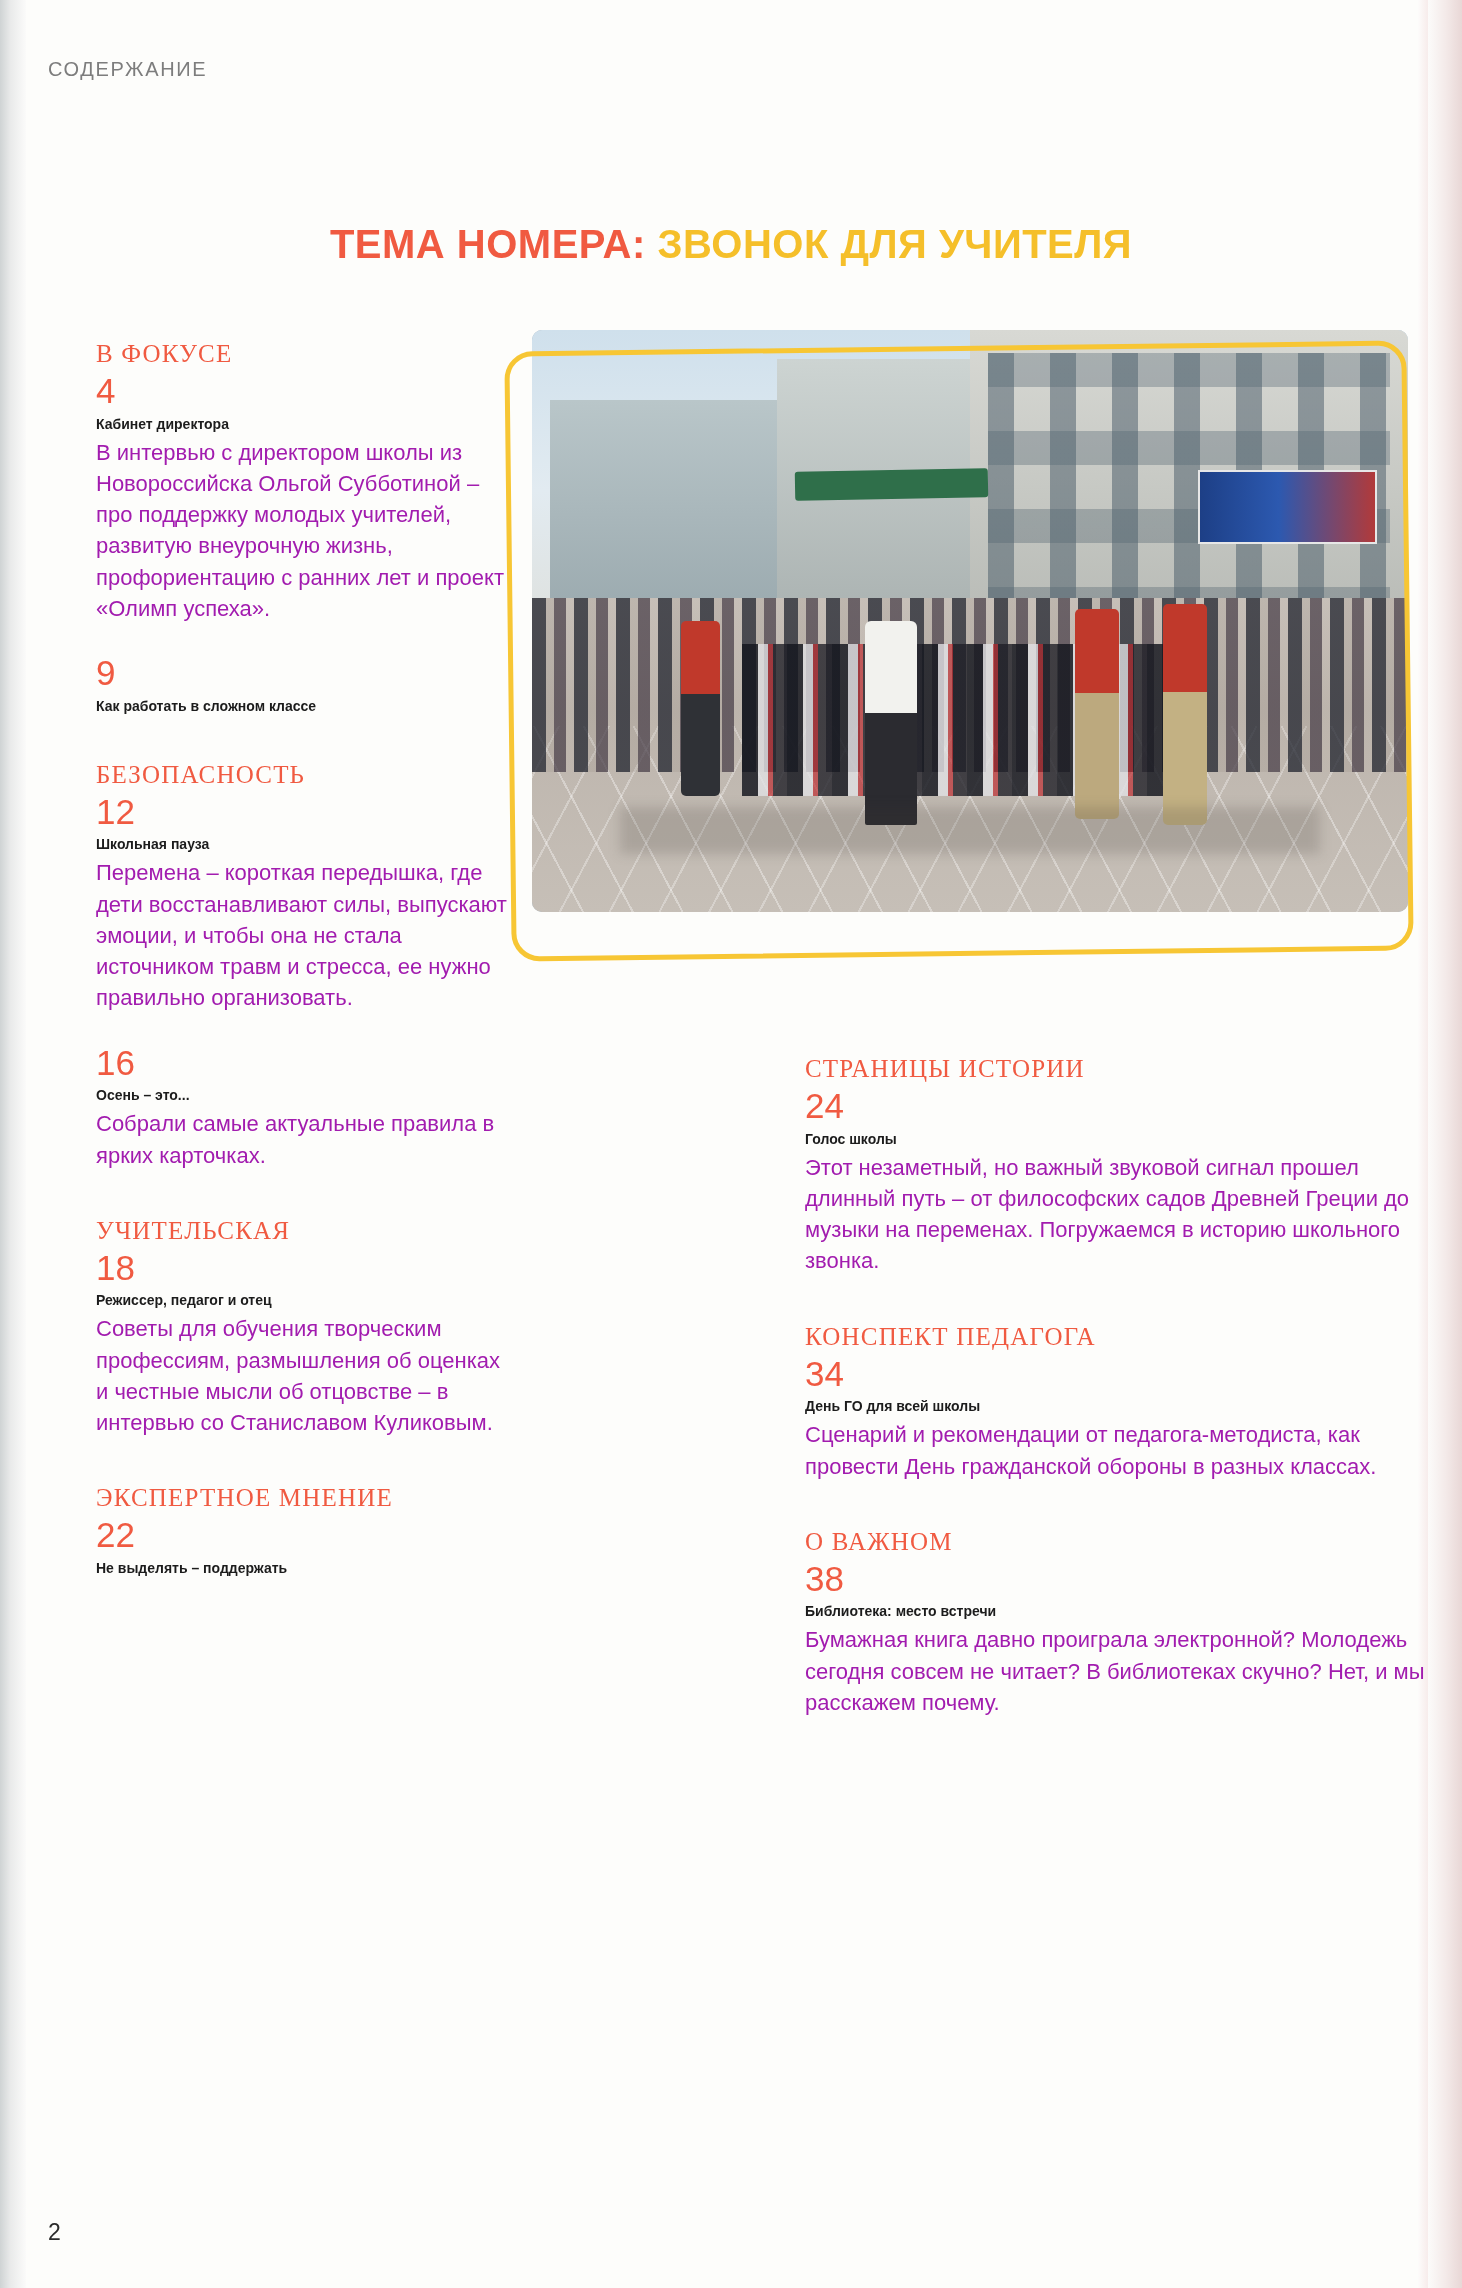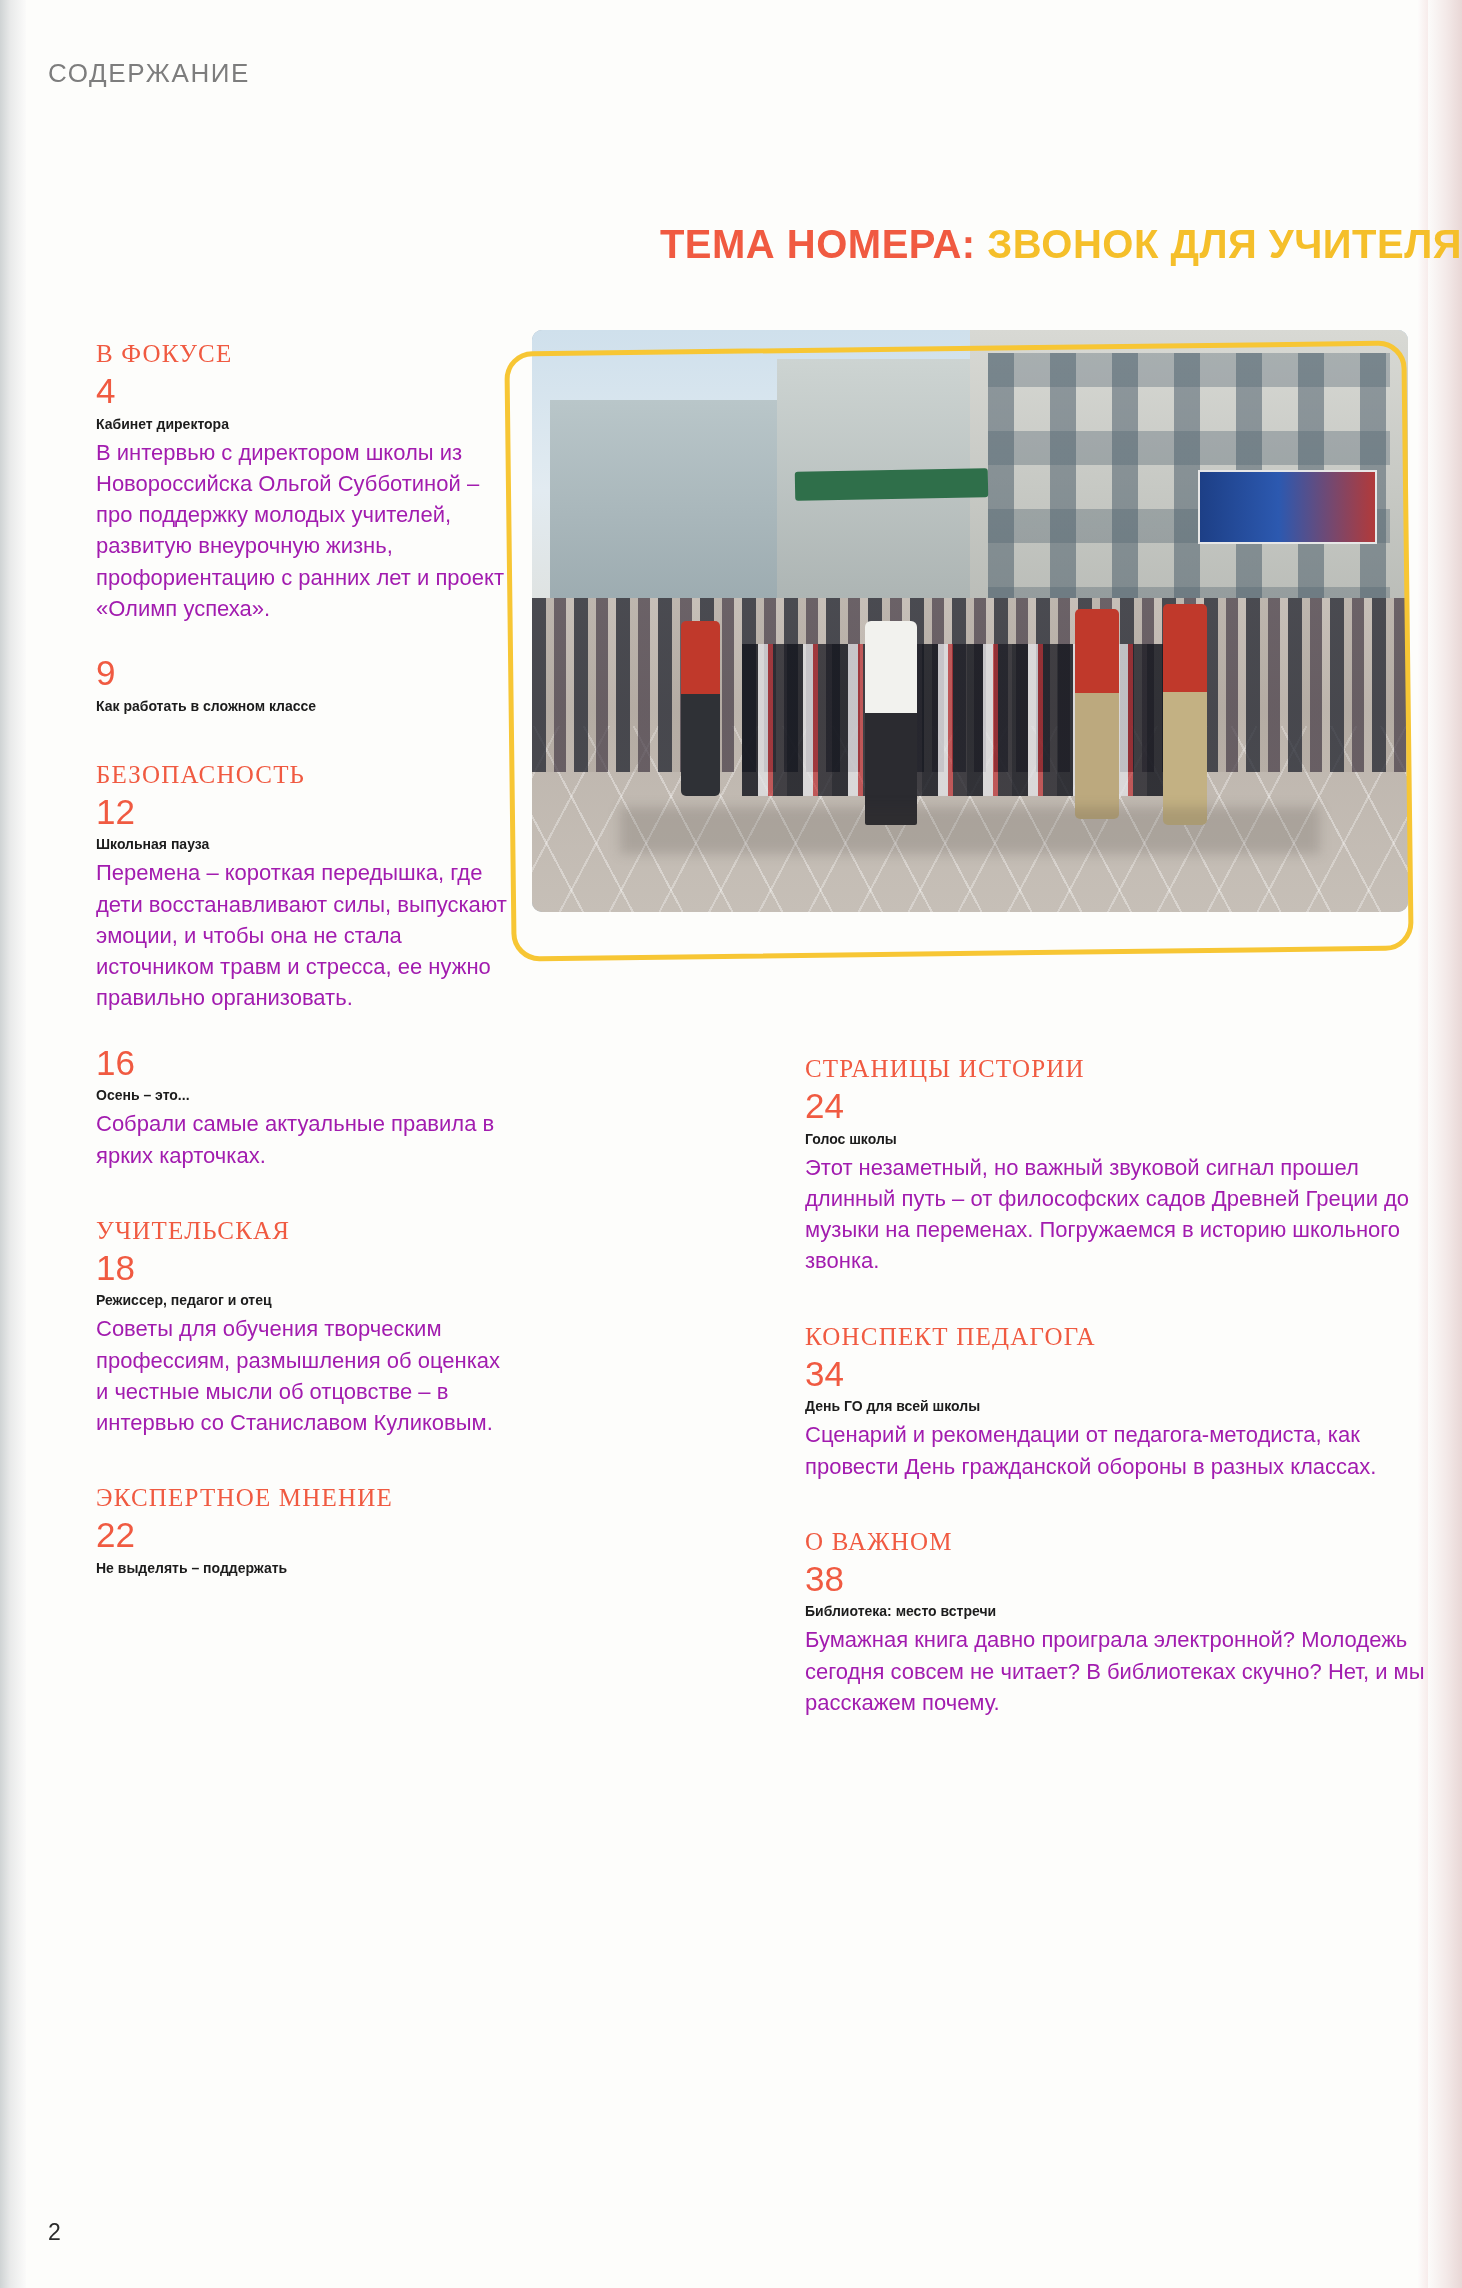--- a/index.html
+++ b/index.html
@@ -36,32 +36,32 @@
     position: absolute;
     right: 34px; top: 0; bottom: 0;
     width: 10px;
     background: linear-gradient(to left, #f7eceb 0%, #fdfcfb 100%);
   }
 
   .section-label {
     position: absolute;
     left: 48px;
     top: 58px;
-    font-size: 26px;
+    font-size: 20px;
     letter-spacing: 1.6px;
     color: #7d7d7d;
     font-family: "Liberation Sans", sans-serif;
   }
 
   .headline {
     position: absolute;
     left: 0;
     right: 0;
     top: 222px;
-    text-align: right;
+    text-align: center;
     font-size: 40px;
     font-weight: bold;
     letter-spacing: 0.5px;
     white-space: nowrap;
   }
   .headline .h-red { color: #f05a41; }
   .headline .h-yellow { color: #f5bf2a; }
 
   .col-left {
     position: absolute;

